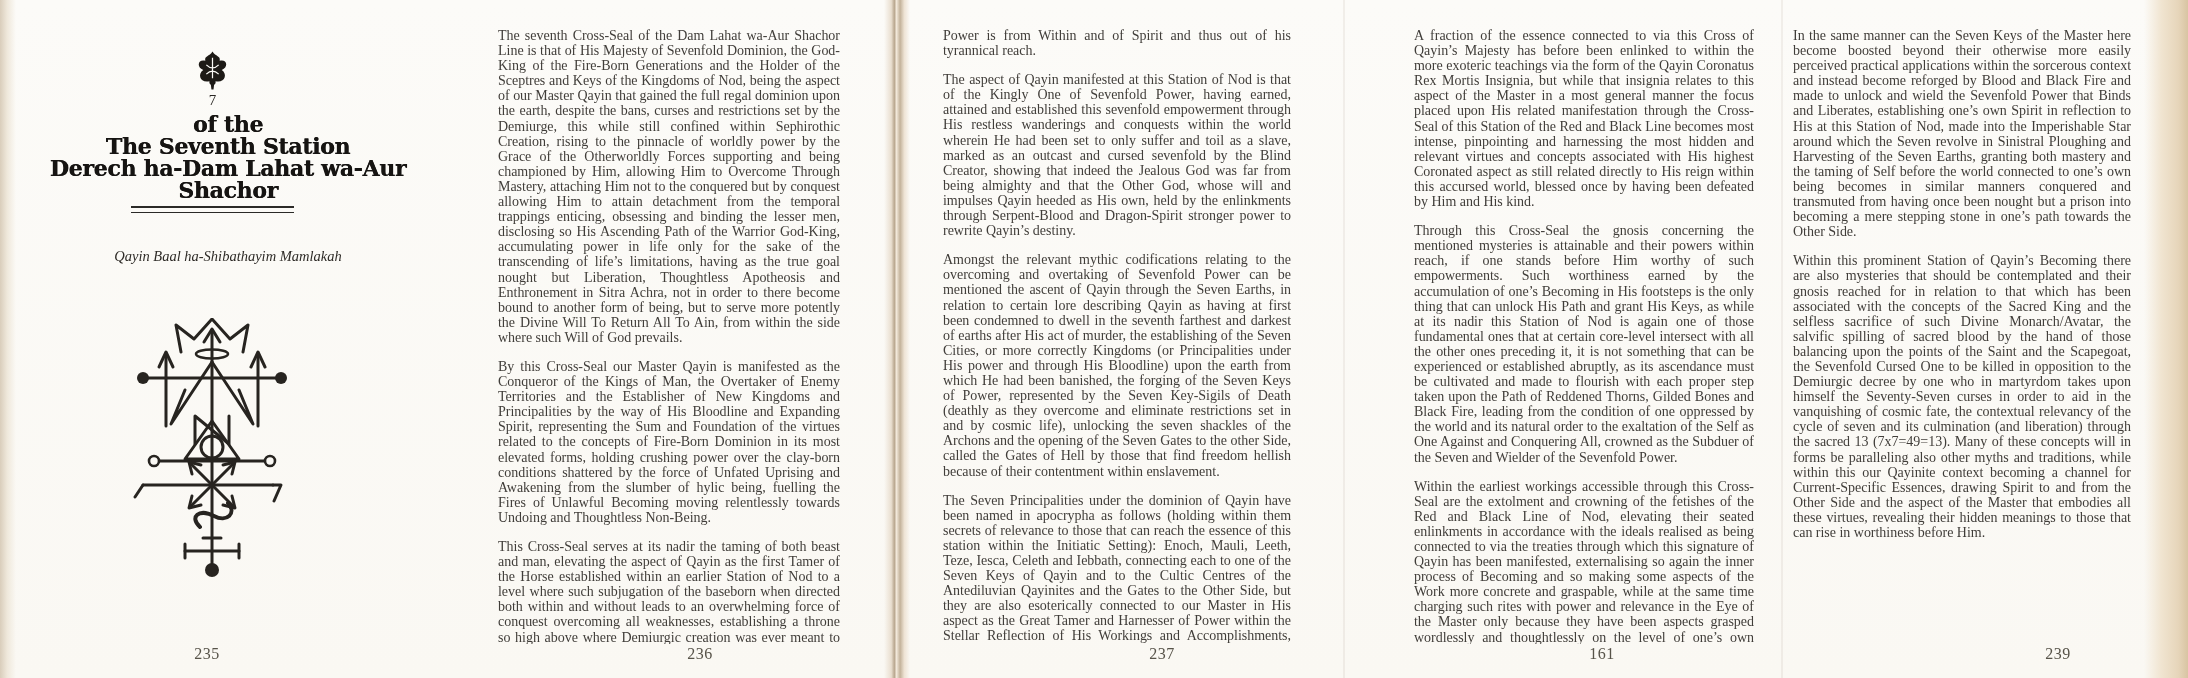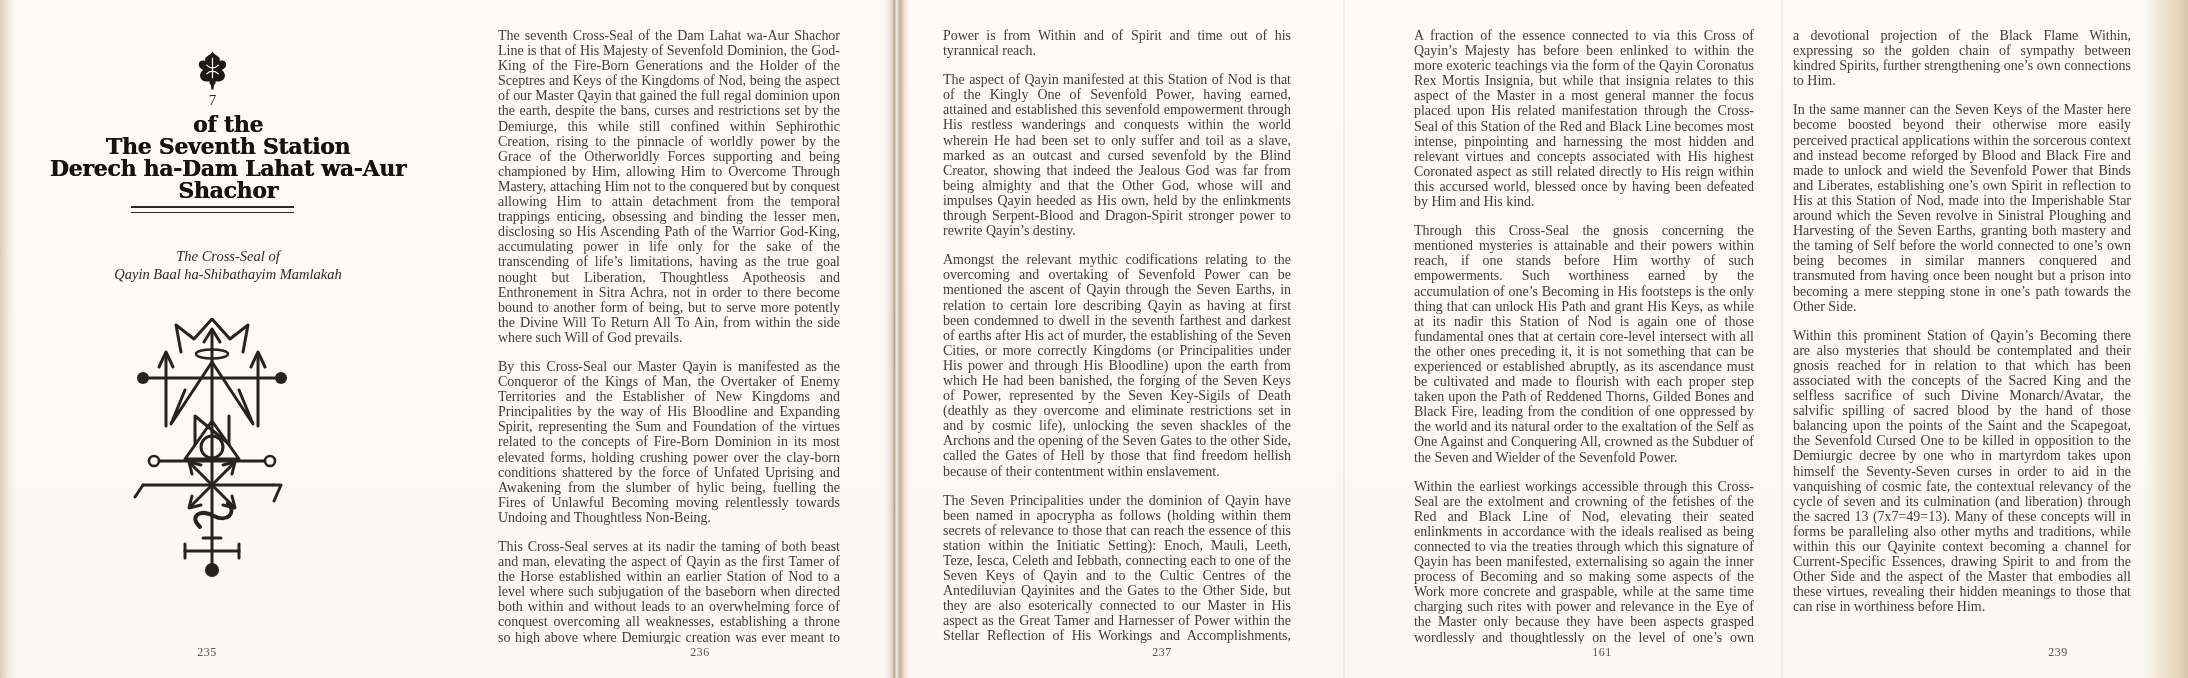--- a/index.html
+++ b/index.html
@@ -37,21 +37,21 @@
     text-align:justify;font-size:14px;line-height:15.1px;color:#403d39;
     letter-spacing:-0.02px;}
   .text-col p{margin:0 0 14px 0;}
   .text-col p:last-child{margin-bottom:0;}
   .col-236{left:498px;width:342px;}
   .col-237{left:943px;width:348px;}
   .col-238{left:1414px;width:340px;}
   .col-239{left:1793px;width:338px;}
 
   .pagenum{position:absolute;top:645px;transform:translateX(-50%);
-    font-size:12px;color:#575349;letter-spacing:0.5px;}
+    font-size:16px;color:#575349;letter-spacing:0.5px;}
   .pn-235{left:207px;} .pn-236{left:700px;} .pn-237{left:1162px;}
   .pn-238{left:1602px;} .pn-239{left:2058px;}
 </style>
 </head>
 <body>
 
 <div class="book">
 
   <div class="edge-left"></div>
   <div class="crease-center"></div>
@@ -73,21 +73,20 @@
 
     <div class="title-block">
       <div class="title-line">of the</div>
       <div class="title-line">The Seventh Station</div>
       <div class="title-line">Derech ha-Dam Lahat wa-Aur Shachor</div>
     </div>
 
     <div class="divider"></div>
 
     <div class="subtitle-block">
-      <div>The Cross-Seal of</div>
       <div>Qayin Baal ha-Shibathayim Mamlakah</div>
     </div>
 
     <span class="sigil">
       <svg viewBox="0 0 158 262" width="158" height="262">
         <g stroke="#272420" fill="none" stroke-width="3" stroke-linecap="round" stroke-linejoin="round">
 
           <path d="M48,34 L43,7 L61,21 L79,1 L97,21 L115,7 L110,34"></path>
           <ellipse cx="79" cy="36" rx="16" ry="4.5" stroke-width="2.5"></ellipse>
 
@@ -143,34 +142,33 @@
   </section>
 
   <section class="text-col col-236">
     <p>The seventh Cross-Seal of the Dam Lahat wa-Aur Shachor Line is that of His Majesty of Sevenfold Dominion, the God-King of the Fire-Born Generations and the Holder of the Sceptres and Keys of the Kingdoms of Nod, being the aspect of our Master Qayin that gained the full regal dominion upon the earth, despite the bans, curses and restrictions set by the Demiurge, this while still confined within Sephirothic Creation, rising to the pinnacle of worldly power by the Grace of the Otherworldly Forces supporting and being championed by Him, allowing Him to Overcome Through Mastery, attaching Him not to the conquered but by conquest allowing Him to attain detachment from the temporal trappings enticing, obsessing and binding the lesser men, disclosing so His Ascending Path of the Warrior God-King, accumulating power in life only for the sake of the transcending of life’s limitations, having as the true goal nought but Liberation, Thoughtless Apotheosis and Enthronement in Sitra Achra, not in order to there become bound to another form of being, but to serve more potently the Divine Will To Return All To Ain, from within the side where such Will of God prevails.</p>
     <p>By this Cross-Seal our Master Qayin is manifested as the Conqueror of the Kings of Man, the Overtaker of Enemy Territories and the Establisher of New Kingdoms and Principalities by the way of His Bloodline and Expanding Spirit, representing the Sum and Foundation of the virtues related to the concepts of Fire-Born Dominion in its most elevated forms, holding crushing power over the clay-born conditions shattered by the force of Unfated Uprising and Awakening from the slumber of hylic being, fuelling the Fires of Unlawful Becoming moving relentlessly towards Undoing and Thoughtless Non-Being.</p>
     <p>This Cross-Seal serves at its nadir the taming of both beast and man, elevating the aspect of Qayin as the first Tamer of the Horse established within an earlier Station of Nod to a level where such subjugation of the baseborn when directed both within and without leads to an overwhelming force of conquest overcoming all weaknesses, establishing a throne so high above where Demiurgic creation was ever meant to reach that its spire pierces the side of the Archons in offence to their finite and false rule, disclosing this Point of Unfated Power as the very seed for all the Towers of Babel the Demiurge strives to topple, seeing not that the True Kingdom and Throne of</p>
   </section>
   <div class="pagenum pn-236">236</div>
 
   <section class="text-col col-237">
-    <p>Power is from Within and of Spirit and time out of his tyrannical reach.</p>
+    <p>Power is from Within and of Spirit and thus out of his tyrannical reach.</p>
     <p>The aspect of Qayin manifested at this Station of Nod is that of the Kingly One of Sevenfold Power, having earned, attained and established this sevenfold empowerment through His restless wanderings and conquests within the world wherein He had been set to only suffer and toil as a slave, marked as an outcast and cursed sevenfold by the Blind Creator, showing that indeed the Jealous God was far from being almighty and that the Other God, whose will and impulses Qayin heeded as His own, held by the enlinkments through Serpent-Blood and Dragon-Spirit stronger power to rewrite Qayin’s destiny.</p>
     <p>Amongst the relevant mythic codifications relating to the overcoming and overtaking of Sevenfold Power can be mentioned the ascent of Qayin through the Seven Earths, in relation to certain lore describing Qayin as having at first been condemned to dwell in the seventh farthest and darkest of earths after His act of murder, the establishing of the Seven Cities, or more correctly Kingdoms (or Principalities under His power and through His Bloodline) upon the earth from which He had been banished, the forging of the Seven Keys of Power, represented by the Seven Key-Sigils of Death (deathly as they overcome and eliminate restrictions set in and by cosmic life), unlocking the seven shackles of the Archons and the opening of the Seven Gates to the other Side, called the Gates of Hell by those that find freedom hellish because of their contentment within enslavement.</p>
     <p>The Seven Principalities under the dominion of Qayin have been named in apocrypha as follows (holding within them secrets of relevance to those that can reach the essence of this station within the Initiatic Setting): Enoch, Mauli, Leeth, Teze, Iesca, Celeth and Iebbath, connecting each to one of the Seven Keys of Qayin and to the Cultic Centres of the Antediluvian Qayinites and the Gates to the Other Side, but they are also esoterically connected to our Master in His aspect as the Great Tamer and Harnesser of Power within the Stellar Reflection of His Workings and Accomplishments, connecting Him to the One Astral Point of the Pole of the North Star, around which the Seven of the Starry Plough are drawn widdershins.</p>
   </section>
   <div class="pagenum pn-237">237</div>
 
   <section class="text-col col-238">
     <p>A fraction of the essence connected to via this Cross of Qayin’s Majesty has before been enlinked to within the more exoteric teachings via the form of the Qayin Coronatus Rex Mortis Insignia, but while that insignia relates to this aspect of the Master in a most general manner the focus placed upon His related manifestation through the Cross-Seal of this Station of the Red and Black Line becomes most intense, pinpointing and harnessing the most hidden and relevant virtues and concepts associated with His highest Coronated aspect as still related directly to His reign within this accursed world, blessed once by having been defeated by Him and His kind.</p>
     <p>Through this Cross-Seal the gnosis concerning the mentioned mysteries is attainable and their powers within reach, if one stands before Him worthy of such empowerments. Such worthiness earned by the accumulation of one’s Becoming in His footsteps is the only thing that can unlock His Path and grant His Keys, as while at its nadir this Station of Nod is again one of those fundamental ones that at certain core-level intersect with all the other ones preceding it, it is not something that can be experienced or established abruptly, as its ascendance must be cultivated and made to flourish with each proper step taken upon the Path of Reddened Thorns, Gilded Bones and Black Fire, leading from the condition of one oppressed by the world and its natural order to the exaltation of the Self as One Against and Conquering All, crowned as the Subduer of the Seven and Wielder of the Sevenfold Power.</p>
     <p>Within the earliest workings accessible through this Cross-Seal are the extolment and crowning of the fetishes of the Red and Black Line of Nod, elevating their seated enlinkments in accordance with the ideals realised as being connected to via the treaties through which this signature of Qayin has been manifested, externalising so again the inner process of Becoming and so making some aspects of the Work more concrete and graspable, while at the same time charging such rites with power and relevance in the Eye of the Master only because they have been aspects grasped wordlessly and thoughtlessly on the level of one’s own Spirit, before being in symbolic reflection rendered to Him in sacrifices of Blood and Fire, igniting the Point of Majesty above His Crowns of Thorns and Gold/Gilded Bones by the way of</p>
   </section>
   <div class="pagenum pn-238">161</div>
 
   <section class="text-col col-239">
-    <p>a devotional projection of the Black Flame Within, expressing so the golden chain of sympathy between kindred Spirits, further strengthening one’s own connections to Him.</p>
     <p>In the same manner can the Seven Keys of the Master here become boosted beyond their otherwise more easily perceived practical applications within the sorcerous context and instead become reforged by Blood and Black Fire and made to unlock and wield the Sevenfold Power that Binds and Liberates, establishing one’s own Spirit in reflection to His at this Station of Nod, made into the Imperishable Star around which the Seven revolve in Sinistral Ploughing and Harvesting of the Seven Earths, granting both mastery and the taming of Self before the world connected to one’s own being becomes in similar manners conquered and transmuted from having once been nought but a prison into becoming a mere stepping stone in one’s path towards the Other Side.</p>
     <p>Within this prominent Station of Qayin’s Becoming there are also mysteries that should be contemplated and their gnosis reached for in relation to that which has been associated with the concepts of the Sacred King and the selfless sacrifice of such Divine Monarch/Avatar, the salvific spilling of sacred blood by the hand of those balancing upon the points of the Saint and the Scapegoat, the Sevenfold Cursed One to be killed in opposition to the Demiurgic decree by one who in martyrdom takes upon himself the Seventy-Seven curses in order to aid in the vanquishing of cosmic fate, the contextual relevancy of the cycle of seven and its culmination (and liberation) through the sacred 13 (7x7=49=13). Many of these concepts will in forms be paralleling also other myths and traditions, while within this our Qayinite context becoming a channel for Current-Specific Essences, drawing Spirit to and from the Other Side and the aspect of the Master that embodies all these virtues, revealing their hidden meanings to those that can rise in worthiness before Him.</p>
   </section>
   <div class="pagenum pn-239">239</div>
 
 </div>
 
 </body></html>

